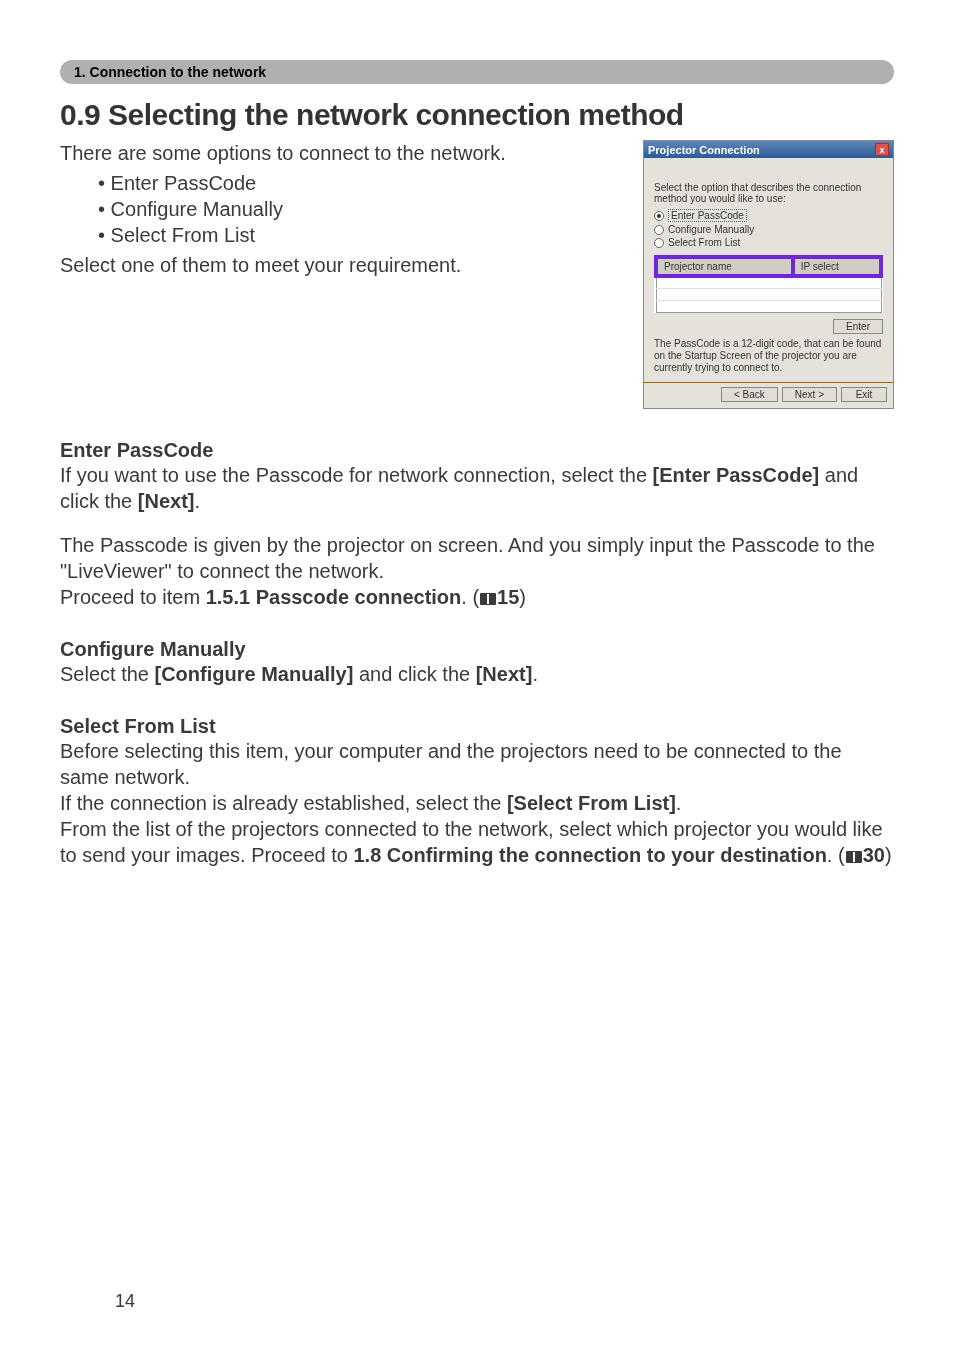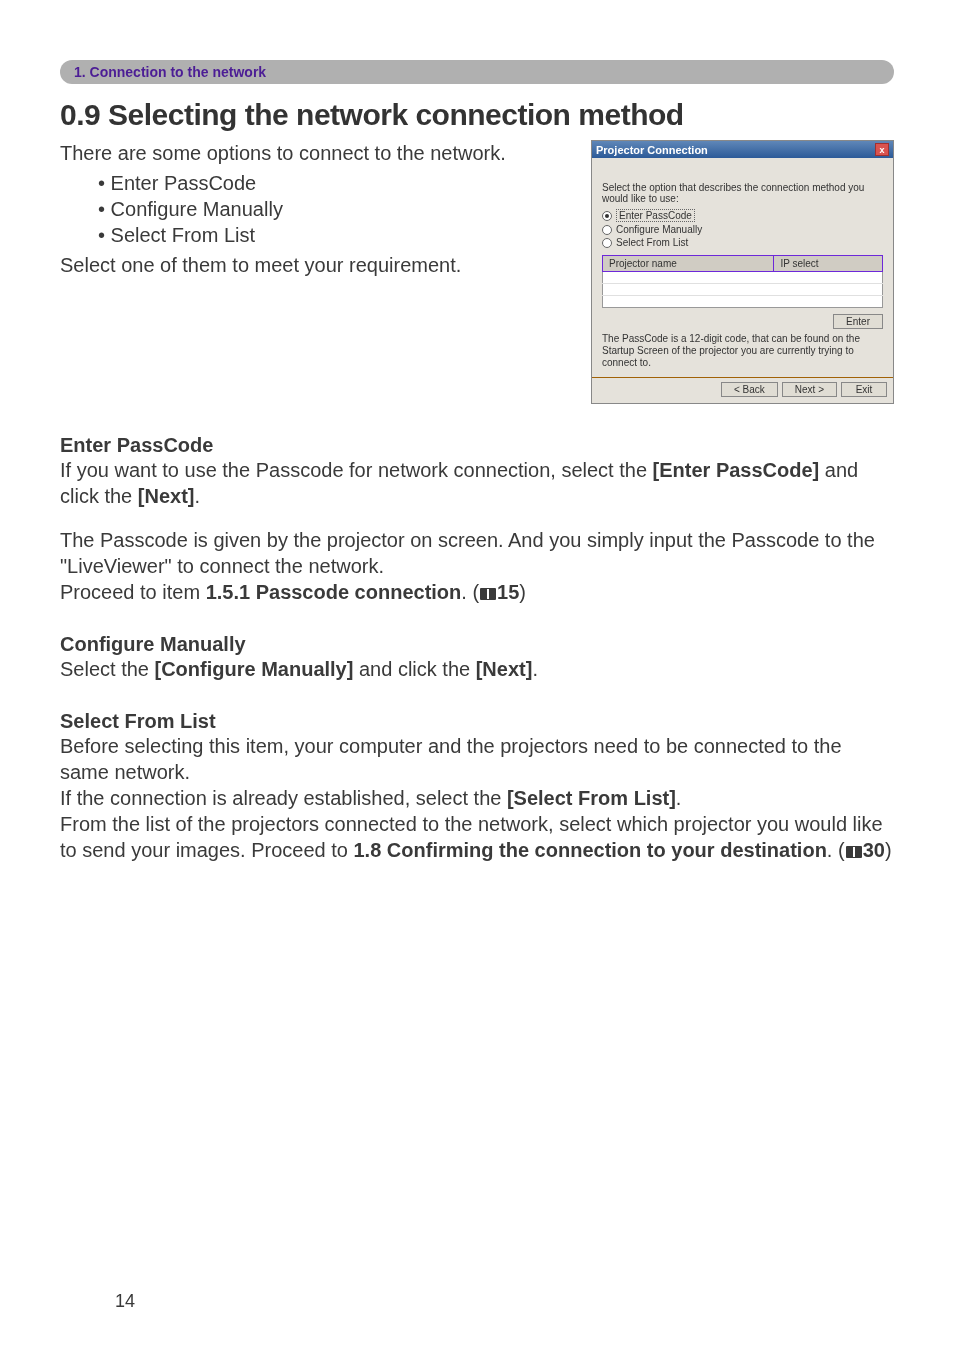--- a/index.html
+++ b/index.html
@@ -14,21 +14,21 @@
     .page {
       padding: 60px 60px 40px 60px;
     }
     .breadcrumb-bar {
       background: #b0b0b0;
       border-radius: 12px;
       padding: 3px 14px;
       margin-bottom: 14px;
     }
     .breadcrumb-text {
-      color: #4c1d95;
+      color: #000000;
       font-weight: bold;
       font-size: 14px;
     }
     .section-title {
       font-size: 30px;
       font-weight: 900;
       color: #333;
       margin-bottom: 8px;
       letter-spacing: -0.5px;
     }
@@ -91,21 +91,21 @@
     .page-num {
       position: absolute;
       bottom: 40px;
       left: 115px;
       font-size: 18px;
       color: #3a3a3a;
     }
 
     
     .dialog {
-      width: 303px;
+      width: 251px;
       background: #e5e2db;
       border: 1px solid #888;
       font-family: Tahoma, Arial, sans-serif;
       font-size: 10px;
       color: #333;
       flex-shrink: 0;
     }
     .dialog-titlebar {
       background: linear-gradient(#5f87b8, #2c5a98);
       color: #fff;
@@ -144,21 +144,21 @@
       border: 1px solid #999;
       background: #fff;
       border-collapse: collapse;
       margin-top: 4px;
     }
     .projector-table th {
       background: #d0ccc3;
       font-weight: normal;
       text-align: left;
       padding: 2px 6px;
-      border: 1px solid #6d28d9;
+      border: 4px solid #6d28d9;
       font-size: 10px;
     }
     .projector-table td {
       height: 12px;
       border-top: 1px solid #e0e0e0;
     }
     .dialog-findrow {
       display: flex;
       justify-content: flex-end;
       padding: 6px 0 4px 0;

